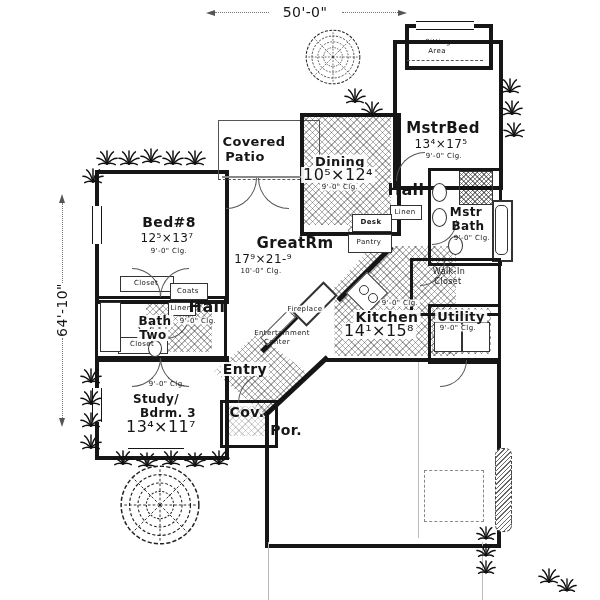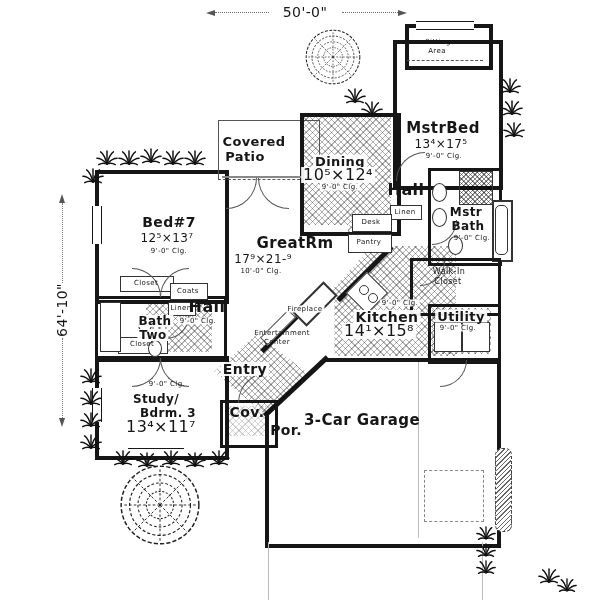--- a/index.html
+++ b/index.html
@@ -277,24 +277,24 @@
   <div class="lbl n7" style="left:438px;top:42px;">Sitting</div>
   <div class="lbl n7" style="left:437px;top:51px;">Area</div>
 
   <div class="lbl n11 b" style="left:406px;top:190px;">Hall</div>
   <div class="lbl n7" style="left:405px;top:212px;">Linen</div>
   <div class="lbl n12 b" style="left:466px;top:212px;">Mstr</div>
   <div class="lbl n12 b" style="left:468px;top:226px;">Bath</div>
   <div class="lbl n7" style="left:472px;top:238px;">9'-0" Clg.</div>
   <div class="lbl n8" style="left:449px;top:272px;">Walk-In</div>
   <div class="lbl n8" style="left:448px;top:282px;">Closet</div>
-  <div class="lbl n7 bg" style="left:371px;top:222px;">Desk</div>
+  <div class="lbl n7 bg" style="left:371px;top:222px;font-weight:bold;">Desk</div>
   <div class="lbl n7 bg" style="left:369px;top:242px;">Pantry</div>
 
-  <div class="lbl n14 b" style="left:169px;top:222px;">Bed#7</div>
+  <div class="lbl n14 b" style="left:169px;top:222px;">Bed#8</div>
   <div class="lbl n12" style="left:167px;top:238px;">12⁵×13⁷</div>
   <div class="lbl n7" style="left:169px;top:251px;">9'-0" Clg.</div>
 
   <div class="lbl n15 b" style="left:267px;top:243px;margin-left:28px;">GreatRm</div>
   <div class="lbl n12" style="left:263px;top:259px;">17⁹×21-⁹</div>
   <div class="lbl n7" style="left:261px;top:271px;">10'-0" Clg.</div>
 
   <div class="lbl n7" style="left:146px;top:283px;">Closet</div>
   <div class="lbl n7" style="left:188px;top:291px;">Coats</div>
   <div class="lbl n11 b" style="left:207px;top:307px;">Hall</div>
@@ -318,15 +318,14 @@
   <div class="lbl n14 b bg" style="left:245px;top:369px;">Entry</div>
 
   <div class="lbl n7" style="left:167px;top:384px;">9'-0" Clg.</div>
   <div class="lbl n12 b" style="left:156px;top:399px;">Study/</div>
   <div class="lbl n12 b" style="left:168px;top:413px;">Bdrm. 3</div>
   <div class="lbl n11" style="left:161px;top:427px;">13⁴×11⁷</div>
 
   <div class="lbl n14 b" style="left:247px;top:412px;">Cov.</div>
   <div class="lbl n14 b" style="left:246px;top:430px;margin-left:40px;">Por.</div>
 
-  <div class="lbl n15 b" style="left:362px;top:420px;">3-Car Garage</div>
 
 </div>
 
 </body></html>

